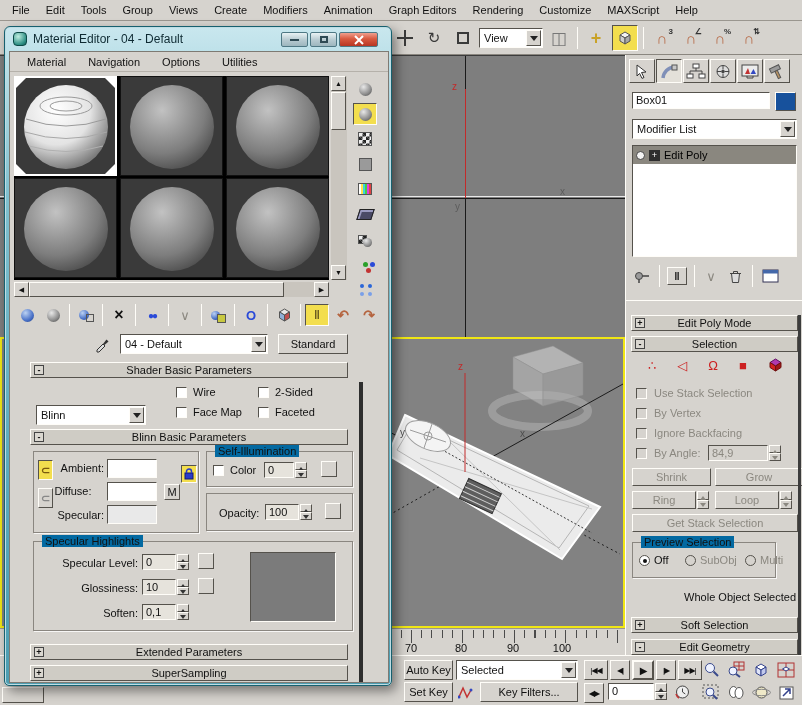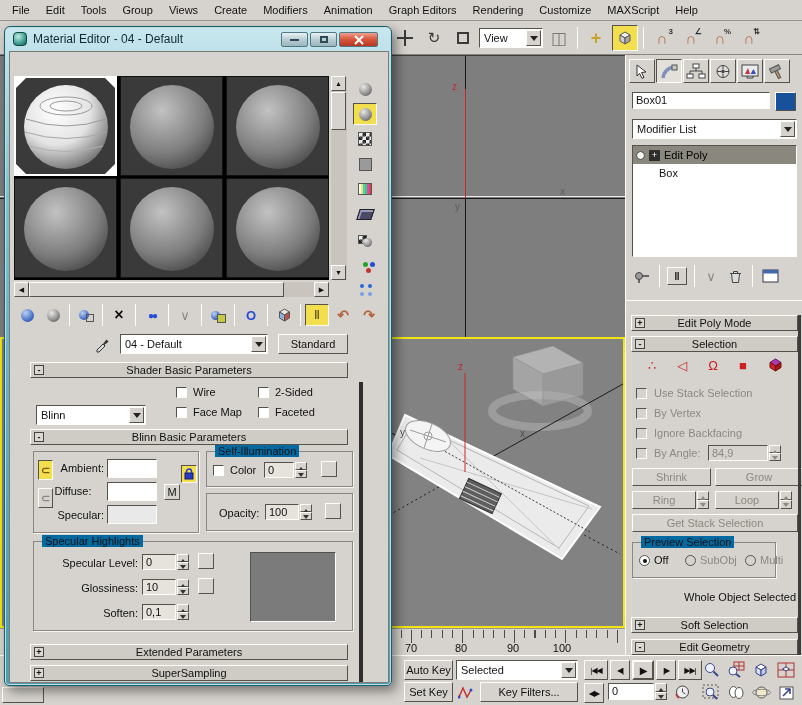--- a/index.html
+++ b/index.html
@@ -261,23 +261,20 @@
         <span class="dar"></span>
       </span>
   </div>
 
   <div class="abs in" style="left:6px;top:90px;width:165px;height:112px;background:#fff">
     <div style="height:18px;background:#8a877f;color:#000;display:flex;align-items:center;padding-left:3px;gap:4px">
       <span style="width:9px;height:9px;border-radius:50%;background:#f4f4f4;border:1px solid #444"></span>
       <span style="width:11px;height:11px;background:#2e2e2e;color:#fff;font-size:9px;line-height:11px;text-align:center">+</span>
       <span>Edit Poly</span>
     </div>
-    <div style="height:18px;display:flex;align-items:center;padding-left:26px">
-      <span>Box</span>
-    </div>
   </div>
 
   <div class="abs" style="left:6px;top:210px;display:flex;align-items:center;gap:5px">
     <span class="ctr" style="width:20px;height:18px">
       <svg width="18" height="15">
           <circle cx="6" cy="7" r="3.5" fill="#9a9a9a" stroke="#444"></circle>
           <path d="M9.5 7H16M6 10.5V14" stroke="#444" stroke-width="1.5"></path>
         </svg>
     </span>
     <span class="vsep"></span>
@@ -487,20 +484,26 @@
         <span style="width:8px;height:7px;border:2px solid #2e4a54"></span>
       </span>
     <span class="wbtn close" style="left:334px;width:39px">
       <svg width="10" height="10">
           <path d="M1 1l8 8M9 1l-8 8" stroke="#fff" stroke-width="2"></path>
         </svg>
     </span>
   </div>
 
   <div id="me-client">
+    <div id="me-menu">
+      <span>Material</span>
+      <span>Navigation</span>
+      <span>Options</span>
+      <span>Utilities</span>
+    </div>
 
     <div class="abs" style="left:4px;top:24px;width:315px;height:204px;background:#000">
       <div class="slot" style="left:0;top:0;border:2px solid #fff">
         <span class="corner" style="left:0;top:0;clip-path:polygon(0 0,100% 0,0 100%)"></span>
         <span class="corner" style="right:0;top:0;clip-path:polygon(0 0,100% 0,100% 100%)"></span>
         <span class="corner" style="left:0;bottom:0;clip-path:polygon(0 0,100% 100%,0 100%)"></span>
         <span class="corner" style="right:0;bottom:0;clip-path:polygon(100% 0,100% 100%,0 100%)"></span>
         <svg class="abs" style="left:7px;top:6px" width="86" height="86">
           <defs>
               <radialGradient id="g1" cx="38%" cy="30%" r="75%">

